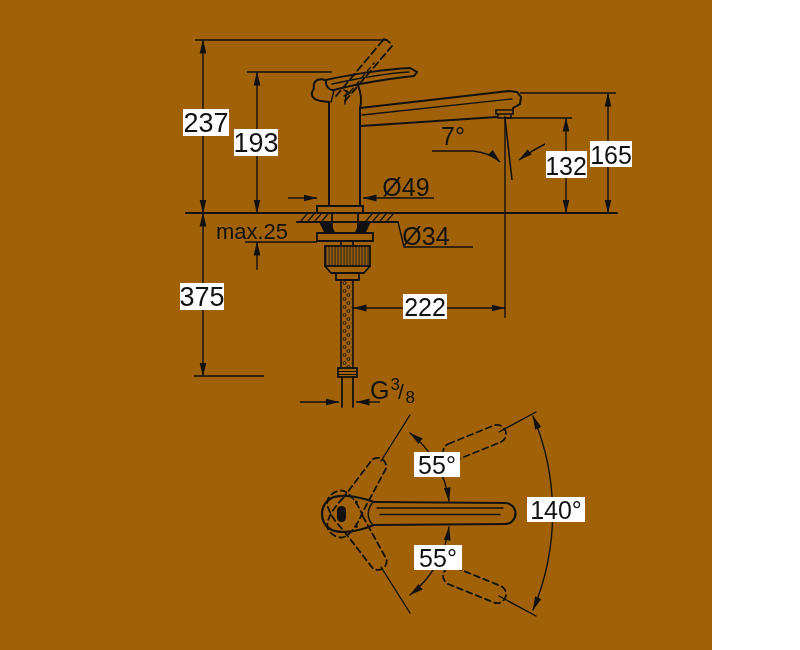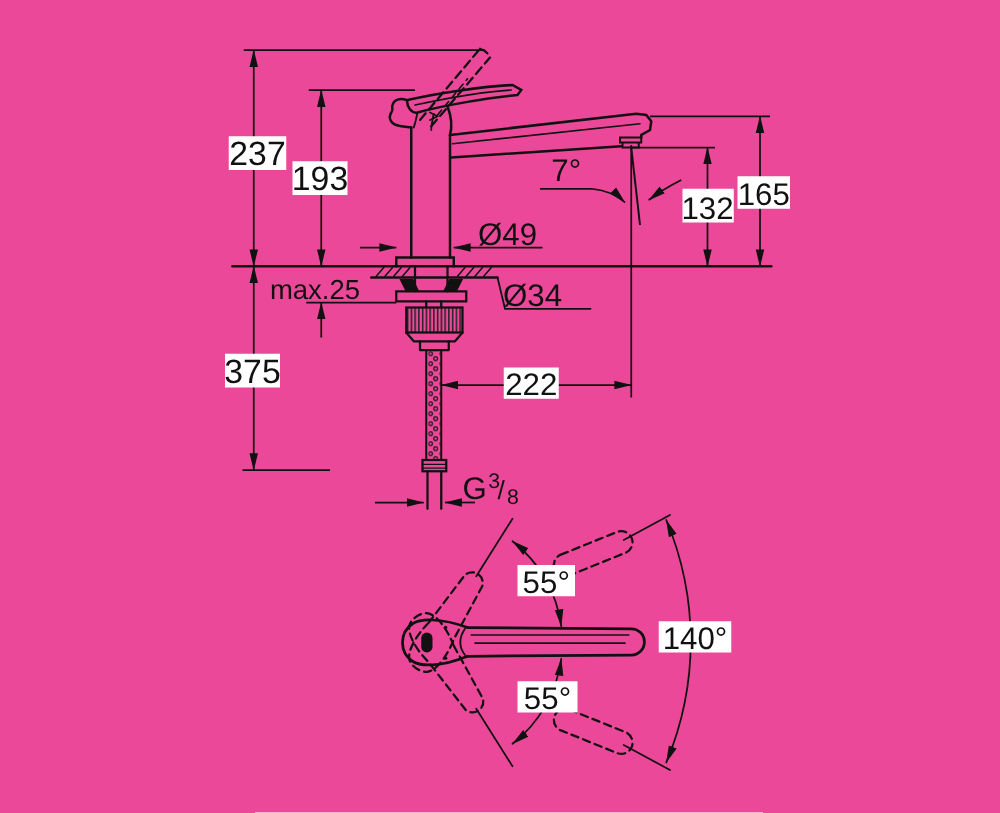--- a/index.html
+++ b/index.html
@@ -1,16 +1,16 @@
 <!DOCTYPE html>
 <html><head>
 <meta charset="utf-8">
 <style>
   html,body{margin:0;padding:0;background:#ffffff;}
-  #canvas{position:relative;width:800px;height:650px;background:#ec4899;overflow:hidden;
+  #canvas{position:relative;width:712px;height:650px;background:#a16207;overflow:hidden;
           font-family:"Liberation Sans", sans-serif;}
   svg{display:block;}
   text{fill:#111;}
 </style>
 </head>
 <body>
 
 <div id="canvas">
 <svg width="800" height="650" viewBox="0 0 800 650">
   <defs>

